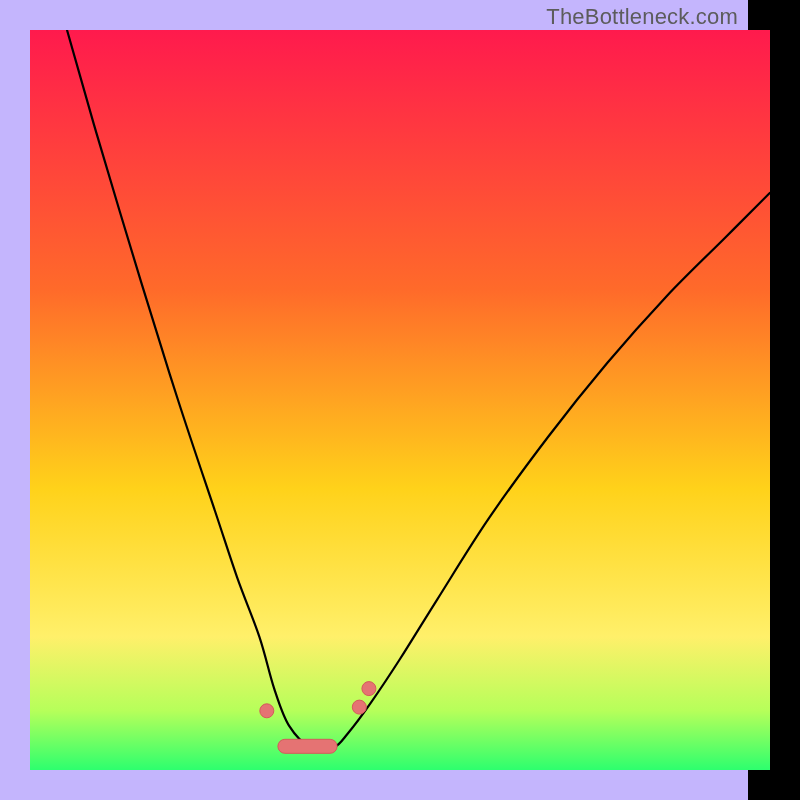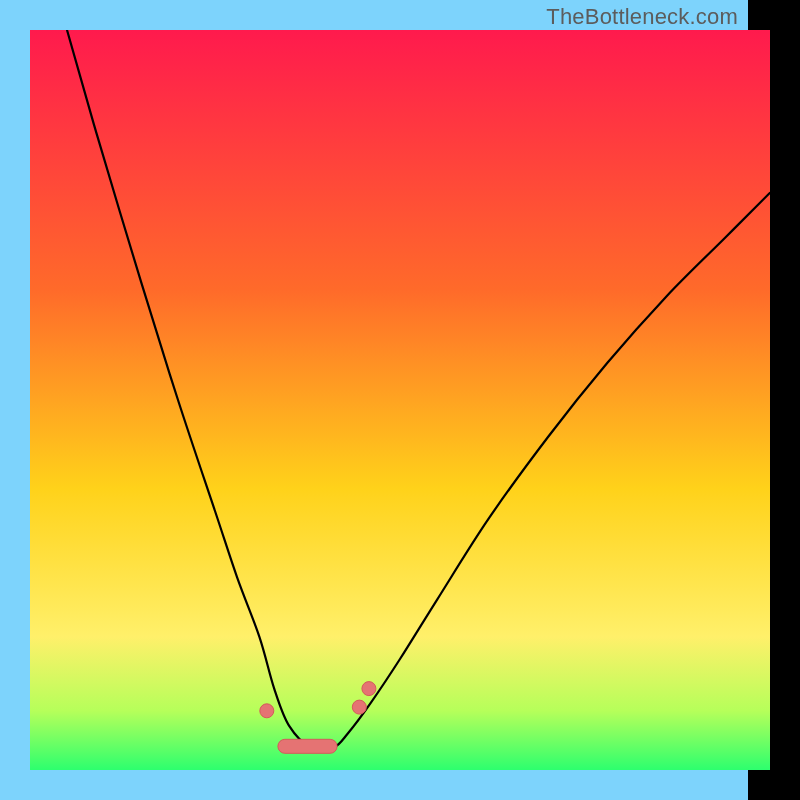--- a/index.html
+++ b/index.html
@@ -7,21 +7,21 @@
     padding: 0;
     width: 800px;
     height: 800px;
     background: #000;
     overflow: hidden;
   }
   .frame {
     position: relative;
     width: 748px;
     height: 800px;
-    background: #7dd3fc;
+    background: #c4b5fd;
   }
   .watermark {
     position: absolute;
     top: 4px;
     right: 10px;
     font-family: Arial, Helvetica, sans-serif;
     font-size: 22px;
     color: #5c5c5c;
     letter-spacing: 0.2px;
     z-index: 5;

